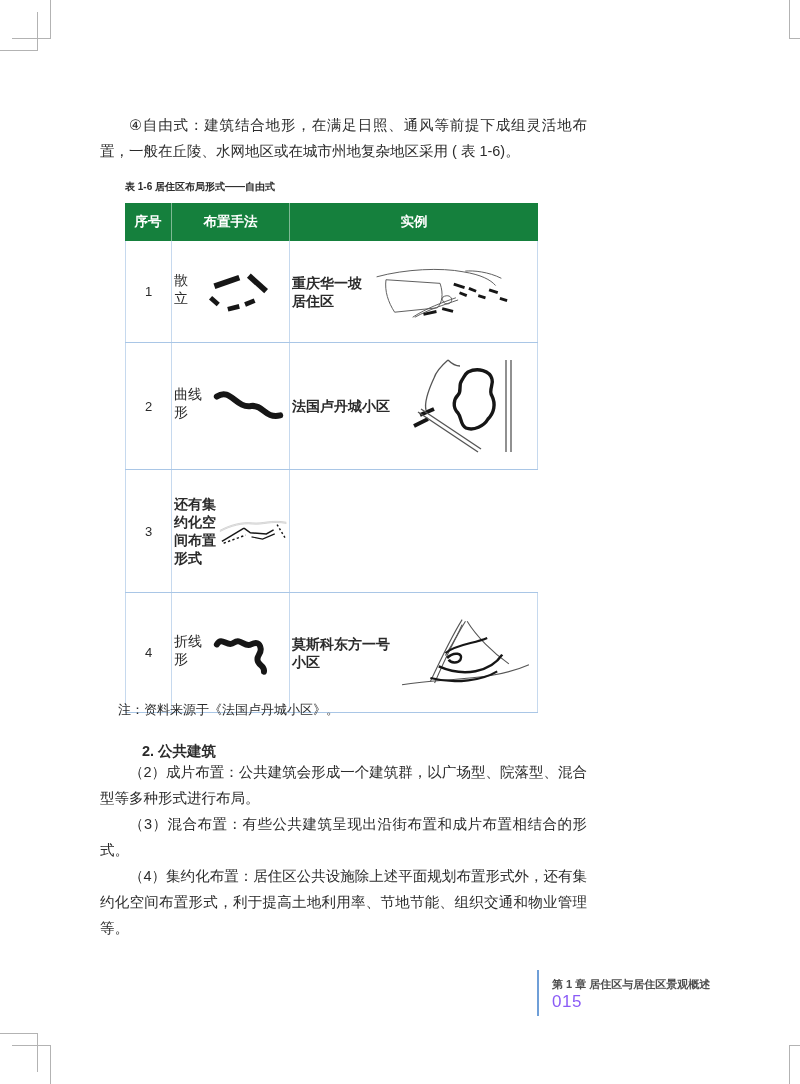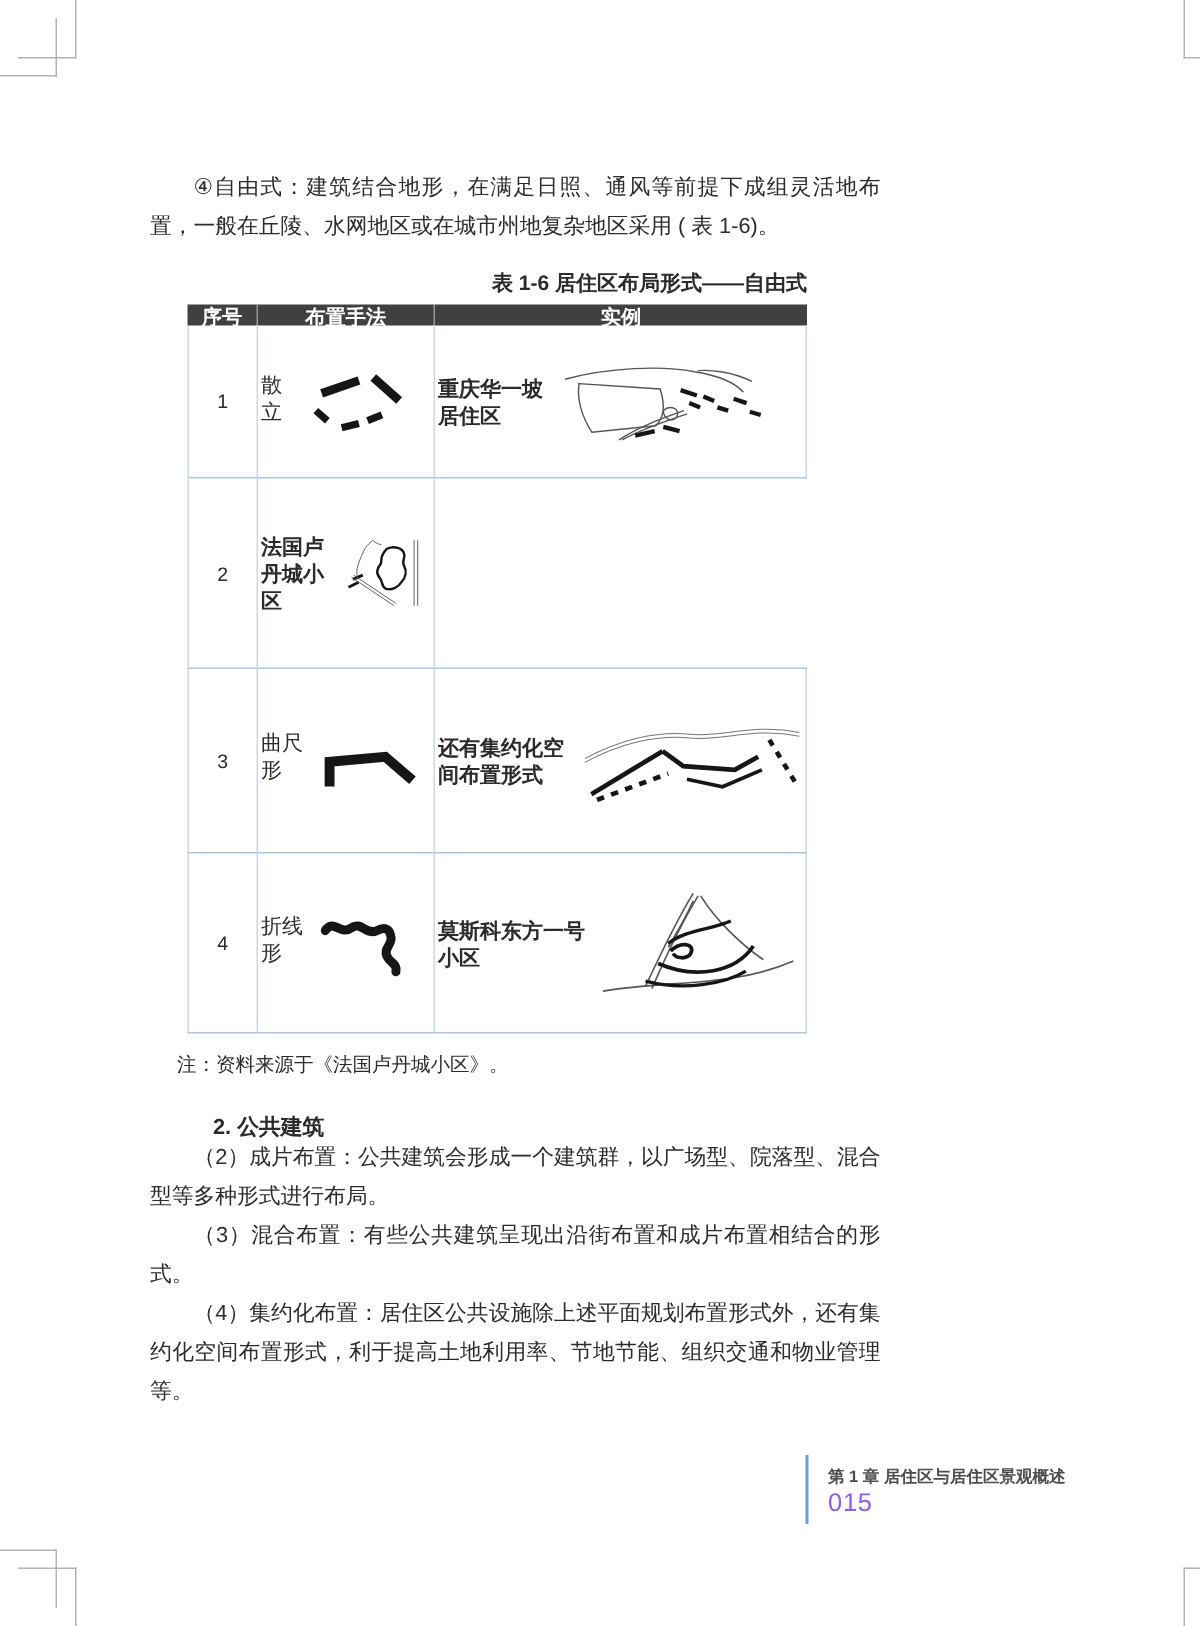--- a/index.html
+++ b/index.html
@@ -24,30 +24,30 @@
   .crop.br-a{right:12px;bottom:0;width:38px;height:38px;border-left:1px solid #b3b3b3;border-top:1px solid #b3b3b3;}
   .crop.br-b{right:0;bottom:12px;width:37px;height:38px;border-left:1px solid #b3b3b3;border-top:1px solid #b3b3b3;}
 
   .intro{
     position:absolute;left:100px;top:112px;width:487px;
     font-size:14.5px;line-height:26px;text-indent:2em;margin:0;
     text-align:justify;
   }
   .table-caption{
     position:absolute;left:125px;top:180px;width:413px;
-    text-align:right;font-size:14px;font-weight:700;
+    text-align:left;font-size:10px;font-weight:700;
   }
   .layout-table{
     position:absolute;left:125px;top:203px;width:413px;
     font-size:13px;
   }
   .t-head{
     display:grid;grid-template-columns:47px 118px 248px;
-    background:#404040;color:#ffffff;font-weight:700;
-    height:14px;align-items:center;text-align:center;font-size:13.5px;
+    background:#15803d;color:#ffffff;font-weight:700;
+    height:38px;align-items:center;text-align:center;font-size:13.5px;
   }
   .t-head .th{border-right:1px solid rgba(255,255,255,0.45);height:100%;display:flex;align-items:center;justify-content:center;}
   .t-head .th:last-child{border-right:none;}
   .t-row{
     display:grid;grid-template-columns:47px 118px 248px;
     border-bottom:1px solid #a9c6e6;
   }
   .t-row .td{
     border-right:1px solid #c6d9ee;
     display:flex;flex-direction:row;align-items:center;justify-content:center;
@@ -138,44 +138,44 @@
           <path class="thick" stroke-width="4" d="M176,44 L186,47"></path>
           <path class="thick" stroke-width="4" d="M96,58 L111,62"></path>
           <path class="thick" stroke-width="4" d="M70,66 L88,62"></path>
         </svg>
       </div>
     </div>
 
     <div class="t-row r2">
       <div class="td num">2</div>
       <div class="td">
+        <div class="method-label">曲线形</div>
+        <svg class="diagram" width="90" height="46" viewBox="0 0 90 46">
+          <path class="thick" stroke-width="7" stroke-linecap="round" d="M8,12 C24,1 30,26 48,23 C62,21 64,38 82,34"></path>
+        </svg>
+      </div>
+      <div class="td">
         <div class="example-label">法国卢丹城小区</div>
         <svg class="diagram" width="140" height="96" viewBox="0 0 140 96">
           <path class="thin" d="M116,2 L116,94"></path>
           <path class="thin" d="M121,2 L121,94"></path>
           <path class="thin" d="M58,2 C50,9 46,14 44,20 C38,33 34,44 36,52"></path>
           <path class="thin" d="M58,2 C62,6 66,8 70,8"></path>
           <path class="thick" stroke-width="3.4" stroke-linejoin="round" d="M78,14 C88,9 100,13 102,21 C104,27 98,32 102,38 C106,46 104,55 98,61 C94,68 84,73 76,70 C70,67 72,60 68,55 C62,49 64,41 68,37 C72,33 68,27 72,22 C74,19 75,16 78,14 Z"></path>
           <path class="thick" stroke-width="4" d="M30,57 L44,51"></path>
           <path class="thick" stroke-width="4" d="M24,68 L38,61"></path>
           <path class="thin" d="M28,54 L88,94"></path>
           <path class="thin" d="M31,51 L91,91"></path>
         </svg>
       </div>
     </div>
 
     <div class="t-row r3">
       <div class="td num">3</div>
       <div class="td">
-        <div class="method-label">曲尺形</div>
-        <svg class="diagram" width="95" height="50" viewBox="0 0 95 50">
-          <path class="thick" stroke-width="8" stroke-linejoin="miter" d="M13,46 L13,26 L58,22 L80,41"></path>
-        </svg>
-      </div>
-      <div class="td">
         <div class="example-label">还有集约化空间布置形式</div>
         <svg class="diagram" width="235" height="84" viewBox="0 0 235 84">
           <path class="thin2" d="M3,40 C40,20 80,10 115,14 C150,18 180,2 232,12"></path>
           <path class="thin2" d="M3,44 C40,24 80,14 115,18 C150,22 180,6 232,16"></path>
           <path class="thick" stroke-width="5" d="M10,78 L86,32"></path>
           <path class="thick" stroke-width="5" d="M86,32 L108,48 L163,52 L188,38"></path>
           <path class="thick" stroke-width="4" d="M112,62 L150,70 L192,52"></path>
           <path class="thick" stroke-width="5" stroke-dasharray="8 8" d="M16,84 L92,56"></path>
           <path class="thick" stroke-width="5" stroke-dasharray="7 8" d="M200,20 L228,66"></path>
         </svg>

